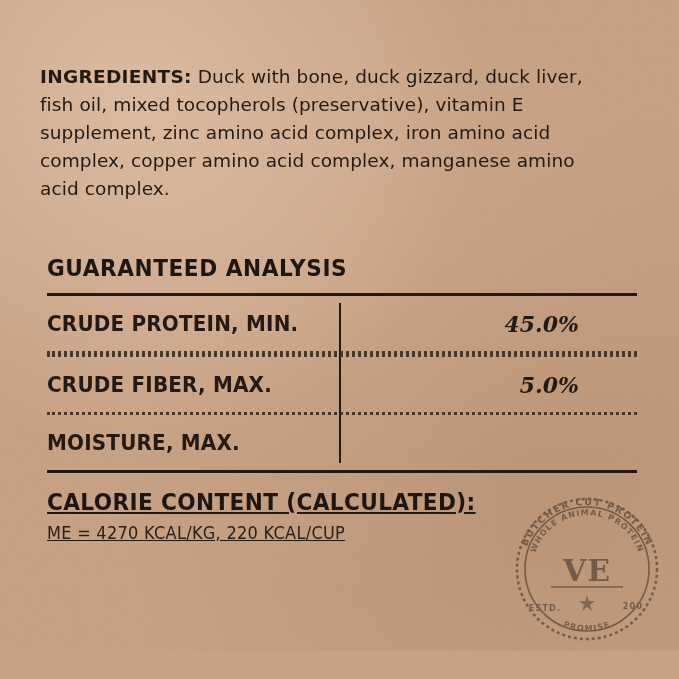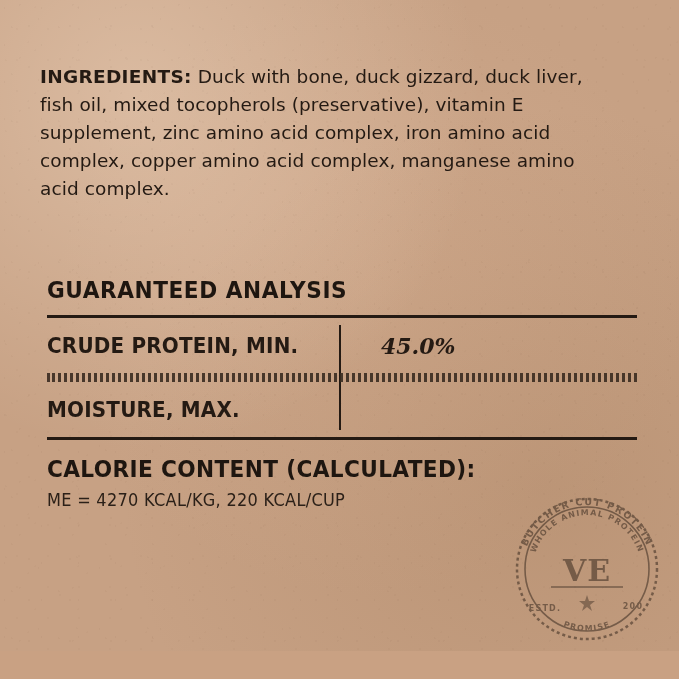--- a/index.html
+++ b/index.html
@@ -64,21 +64,21 @@
     color: #241a13;
     width: 560px;
   }
   .ingredients .heading {
     font-weight: bold;
     letter-spacing: .3px;
   }
 
   
   .ga-block {
-    margin-top: 74px;
+    margin-top: 52px;
     margin-left: 7px;
     width: 590px;
   }
   .ga-title {
     font-family: "DejaVu Sans", sans-serif;
     font-weight: bold;
     font-size: 23px;
     letter-spacing: .6px;
     color: #1e1610;
     transform: scaleX(.94);
@@ -115,34 +115,35 @@
     font-family: "DejaVu Sans", sans-serif;
     font-weight: bold;
     font-size: 21px;
     letter-spacing: .2px;
     color: #241a13;
     transform: scaleX(.95);
     transform-origin: left center;
   }
   .ga-value {
     flex: 1;
-    text-align: left;
+    text-align: right;
     font-family: "DejaVu Serif", serif;
     font-style: italic;
     font-weight: bold;
     font-size: 22px;
     color: #241a13;
     padding-right: 58px;
     padding-left: 42px;
   }
 
   
   .cal-block {
     margin-top: 16px;
     margin-left: 7px;
+    text-decoration: underline;
   }
   .cal-title {
     font-family: "DejaVu Sans", sans-serif;
     font-weight: bold;
     font-size: 23px;
     letter-spacing: .4px;
     color: #1e1610;
     transform: scaleX(.94);
     transform-origin: left center;
   }
@@ -206,20 +207,24 @@
         <div class="ga-divider"></div>
 
         <div class="ga-row">
           <div class="ga-label">CRUDE PROTEIN, MIN.</div>
           <div class="ga-value">45.0%</div>
         </div>
         <div class="rule-dotted"></div>
 
         <div class="rule-dotted"></div>
 
+        <div class="ga-row">
+          <div class="ga-label">CRUDE FIBER, MAX.</div>
+          <div class="ga-value">5.0%</div>
+        </div>
         <div class="rule-dotted"></div>
 
         <div class="ga-row">
           <div class="ga-label">MOISTURE, MAX.</div>
         </div>
       </div>
 
       <div class="rule-thick" style="margin-top:0"></div>
     </div>
 

